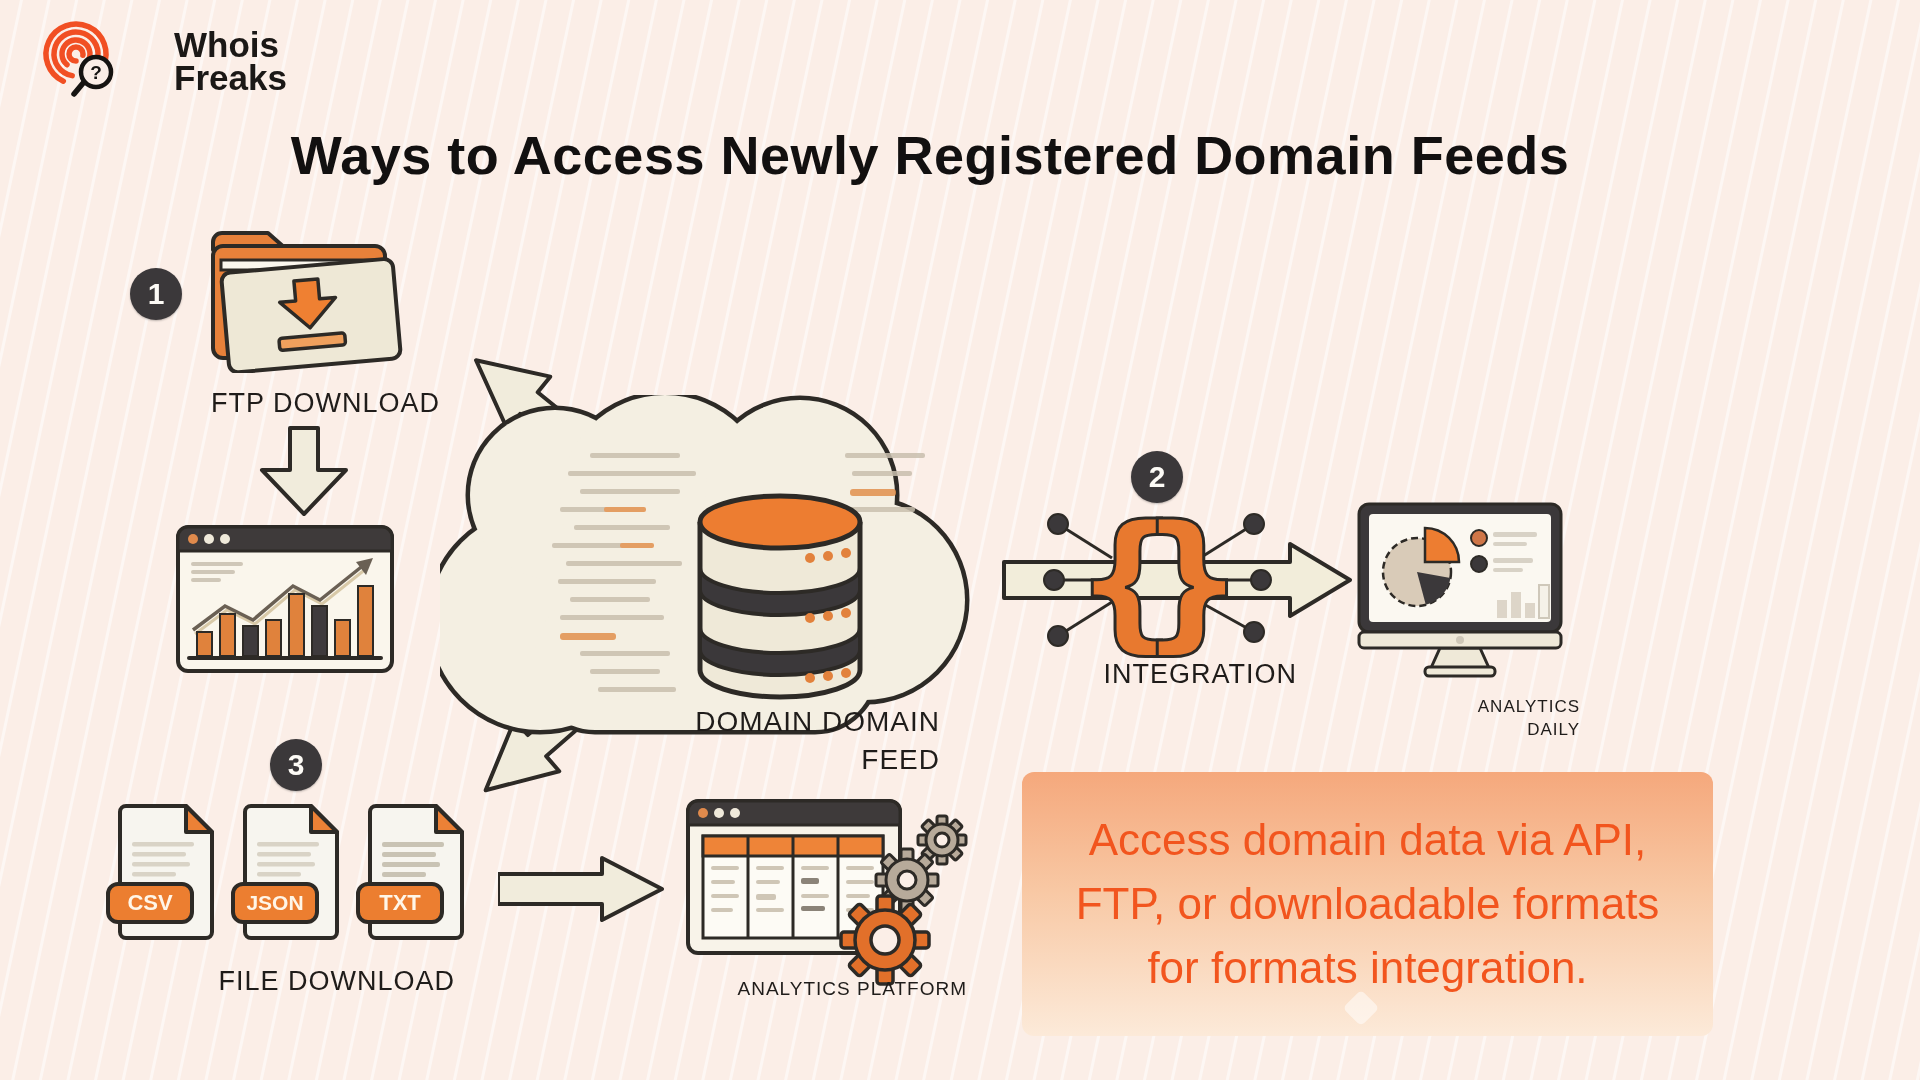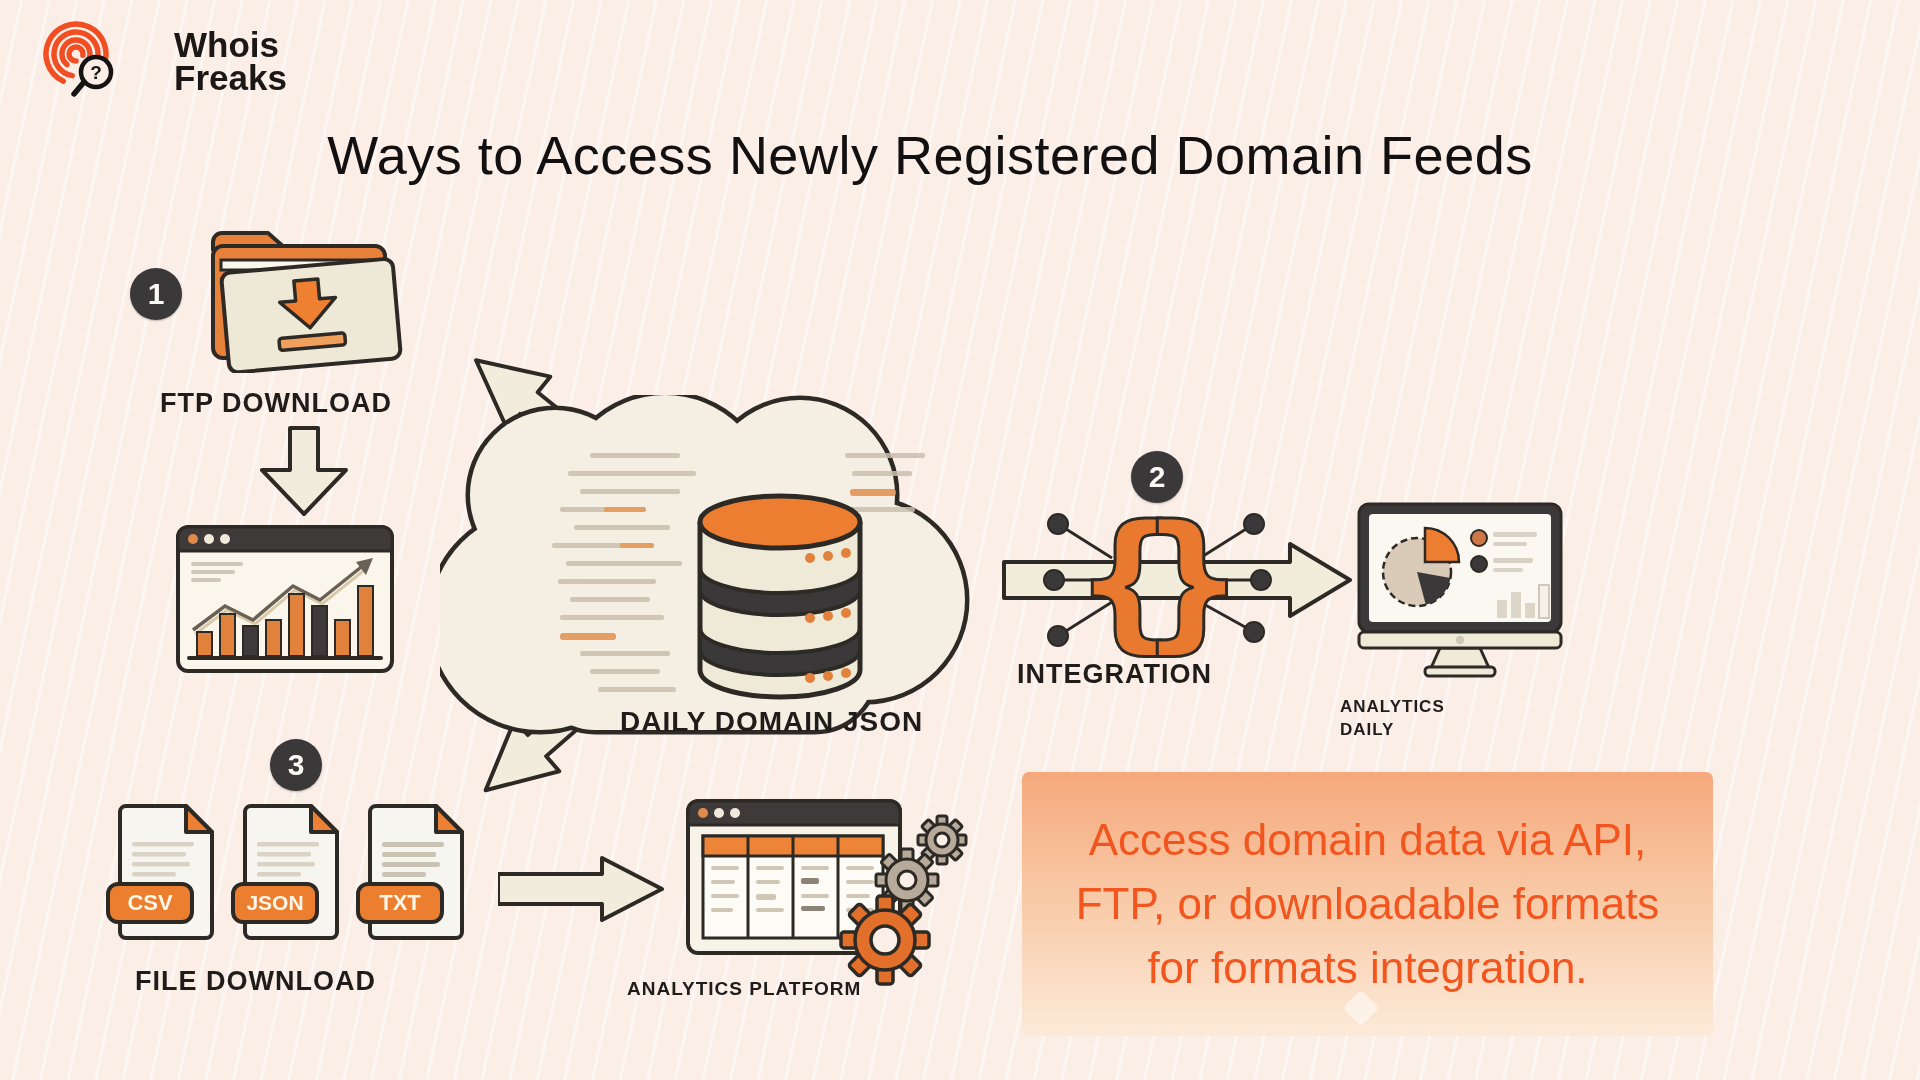--- a/index.html
+++ b/index.html
@@ -8,41 +8,41 @@
     font-family:"Liberation Sans", sans-serif;
     background-color:#fbeee7;
     background-image:repeating-linear-gradient(102deg,
       rgba(255,255,255,0) 0px, rgba(255,255,255,0) 19px,
       rgba(255,255,255,0.55) 20px, rgba(255,255,255,0.55) 22px,
       rgba(255,255,255,0) 23px, rgba(255,255,255,0) 27px);
   }
   .abs{position:absolute;}
   .page-title{
     left:0;top:124px;width:1860px;text-align:center;
-    font-size:54px;font-weight:400;color:#121010;letter-spacing:0.5px;
+    font-size:54px;font-weight:700;color:#121010;letter-spacing:0.5px;
   }
   .brand{
     left:142px;top:28px;font-size:35px;font-weight:700;color:#1b1816;line-height:0.95;margin-left:32px;
   }
   .step-badge{
     width:52px;height:52px;border-radius:50%;background:#3b383a;
     color:#fdfbf6;font-size:30px;font-weight:700;display:flex;
     align-items:center;justify-content:center;box-shadow:0 1px 2px rgba(0,0,0,.25);
   }
   .icon-label{
-    font-weight:700;color:#1f1c1a;text-align:left;letter-spacing:1px;line-height:1.35;
+    font-weight:400;color:#1f1c1a;text-align:right;letter-spacing:1px;line-height:1.35;
   }
   .lbl-ftp{left:160px;top:385px;width:280px;font-size:27px;}
   .lbl-feed{left:620px;top:703px;width:320px;font-size:28px;}
   .lbl-api{left:1017px;top:656px;width:280px;font-size:27px;}
   .lbl-asys{left:1340px;top:696px;width:240px;font-size:17px;}
   .lbl-files{left:135px;top:963px;width:320px;font-size:27px;}
   .lbl-aplat{left:627px;top:976px;width:340px;font-size:19px;}
   .info-box{
-    left:1022px;top:772px;width:691px;height:264px;border-radius:7px;
+    left:1022px;top:772px;width:691px;height:264px;border-radius:12px;
     background:linear-gradient(180deg,#f5a87c 0%,#f8c8a4 45%,#fcead9 100%);
     display:flex;flex-direction:column;align-items:center;justify-content:center;
     text-align:center;color:#f2551e;font-size:44px;line-height:1.46;
   }
   .sparkle{
     left:1348px;top:995px;width:26px;height:26px;background:rgba(255,255,255,.5);
     transform:rotate(45deg);border-radius:5px;
   }
   .rot{transform-origin:50% 50%;}
 </style>
@@ -191,21 +191,21 @@
           <circle cx="156" cy="63" r="5"></circle>
         <circle cx="120" cy="128" r="5"></circle>
           <circle cx="138" cy="126" r="5"></circle>
           <circle cx="156" cy="123" r="5"></circle>
         <circle cx="120" cy="188" r="5"></circle>
           <circle cx="138" cy="186" r="5"></circle>
           <circle cx="156" cy="183" r="5"></circle>
       </g>
     </svg>
   </div>
-  <div class="abs icon-label lbl-feed">DAILY DOMAIN JSON</div>
+  <div class="abs icon-label lbl-feed">DOMAIN DOMAIN FEED</div>
 
   <div class="abs step-badge" style="left:1131px;top:451px;">2</div>
 
   <div class="abs" style="left:1000px;top:440px;width:360px;height:260px;">
     <svg width="360" height="260" viewBox="0 0 360 260">
       <polygon points="4,122 290,122 290,104 350,140 290,176 290,158 4,158" fill="#f2edsd" style="fill:#f2edda" stroke="#2d2a26" stroke-width="4" stroke-linejoin="round"></polygon>
       <g stroke="#2d2a26" stroke-width="3">
         <line x1="58" y1="84" x2="112" y2="118"></line>
         <line x1="54" y1="140" x2="112" y2="140"></line>
         <line x1="58" y1="196" x2="112" y2="162"></line>

